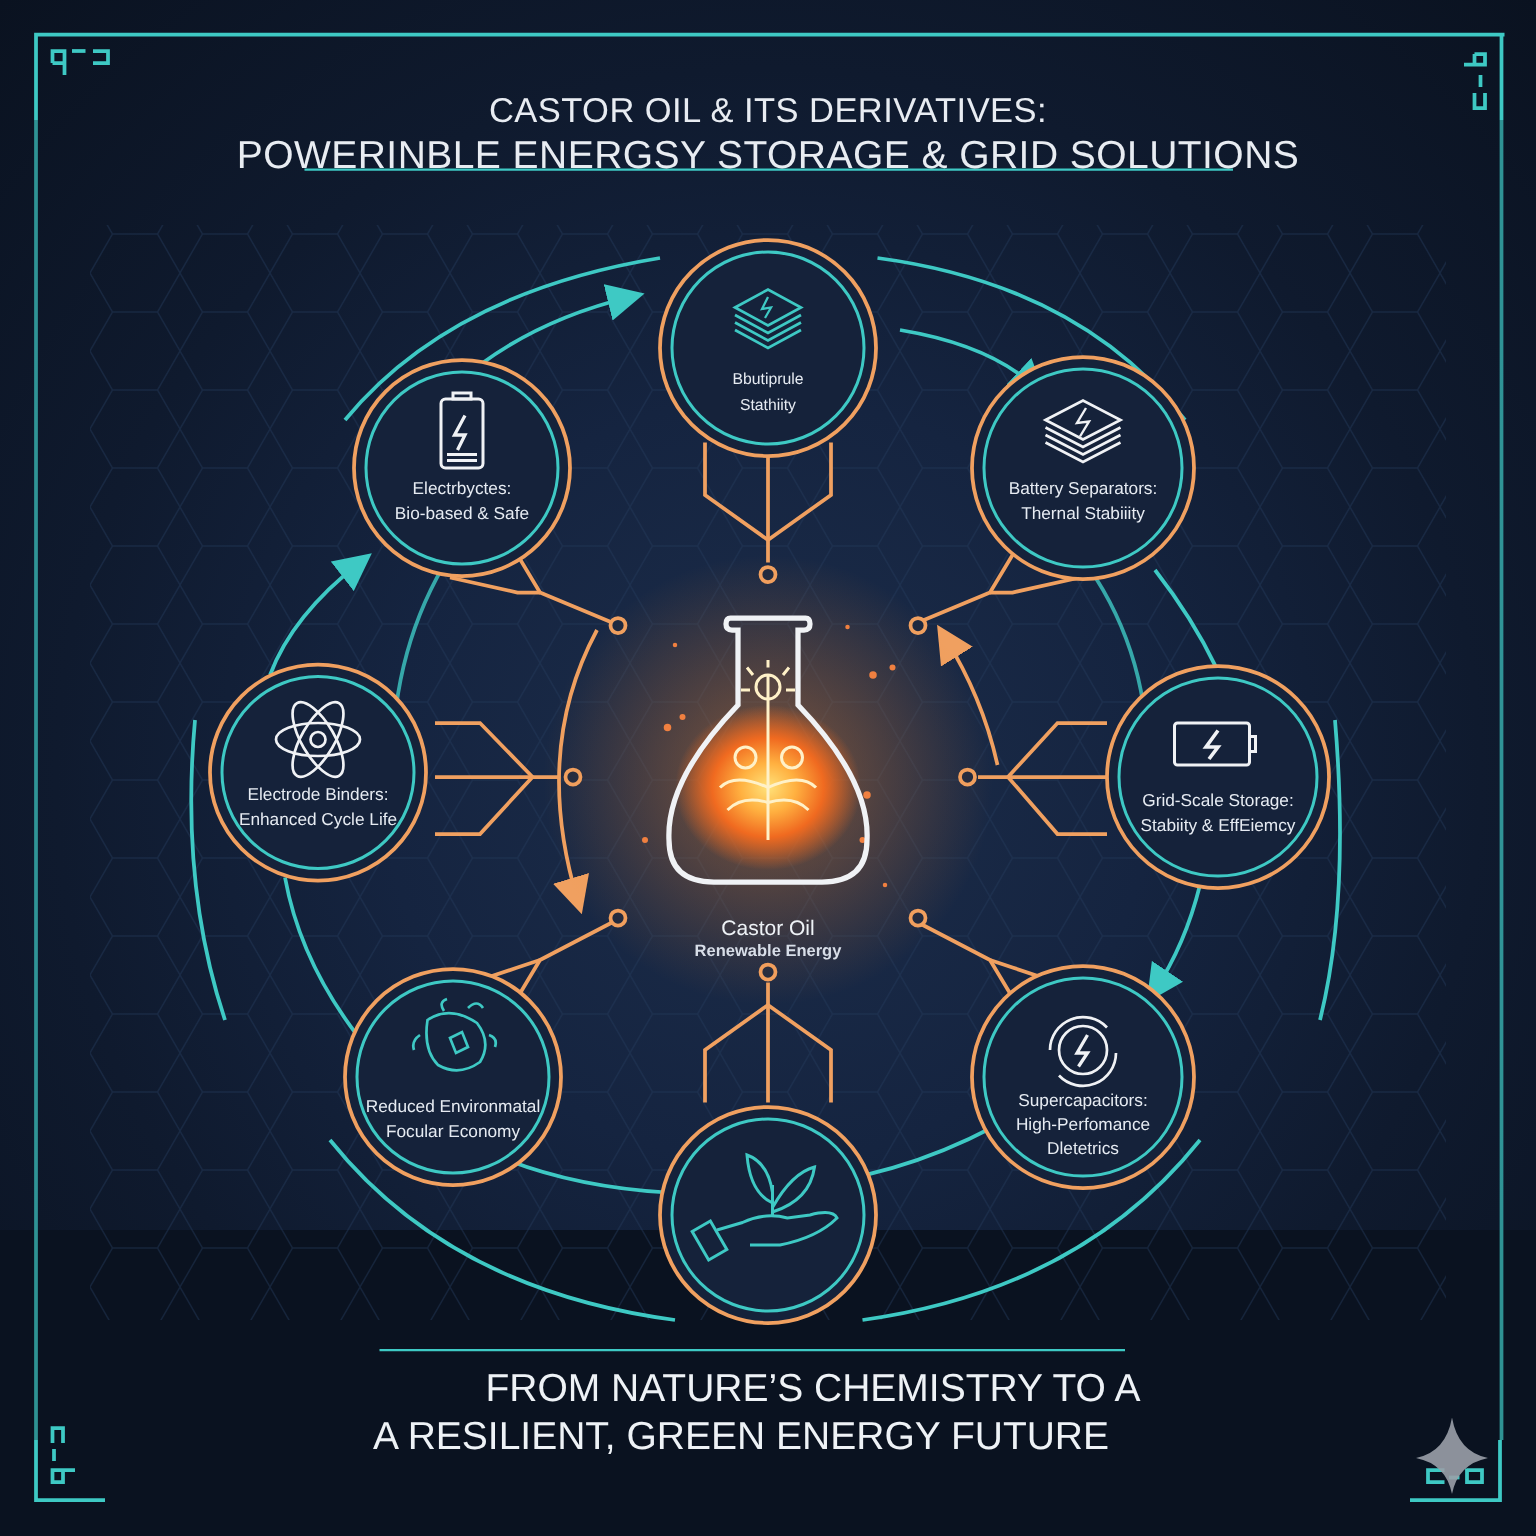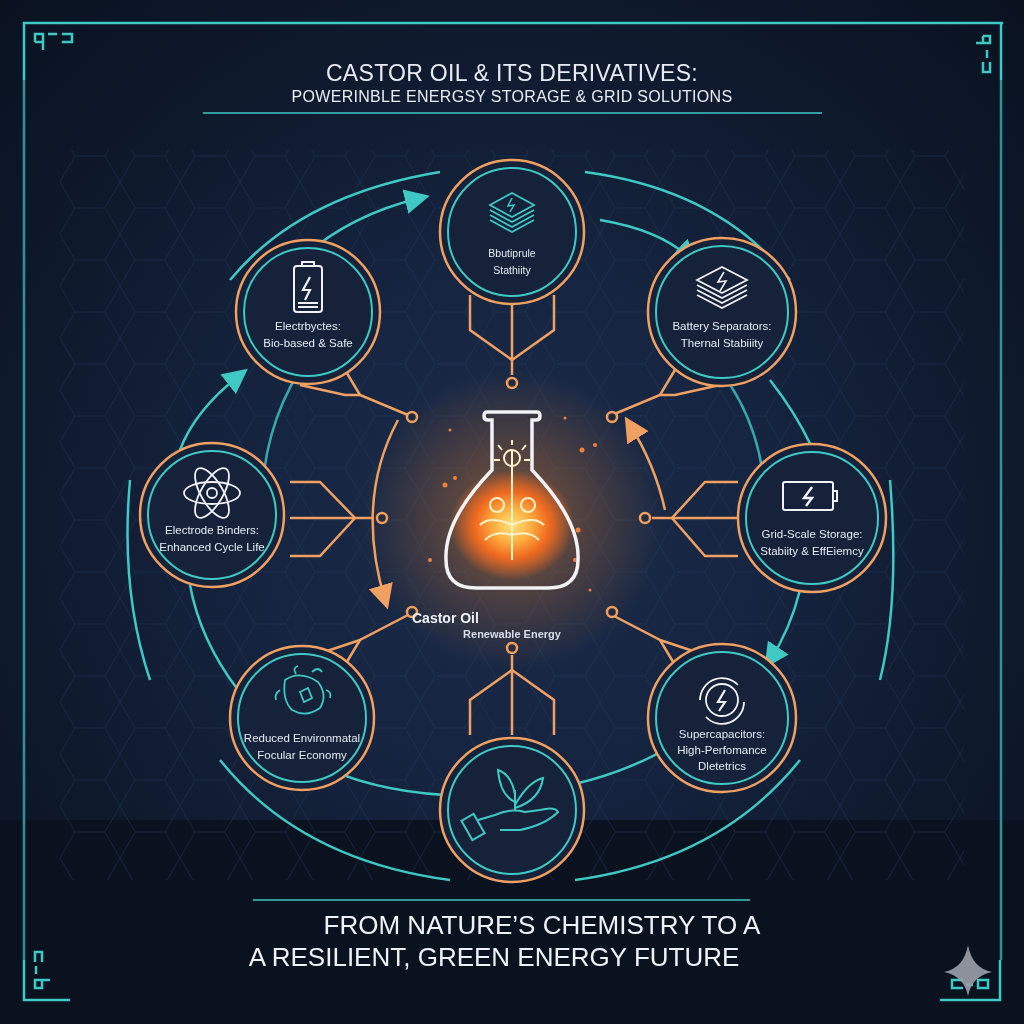--- a/index.html
+++ b/index.html
@@ -2,26 +2,26 @@
 <html><head>
   <meta charset="utf-8">
   <style>
     html, body { margin:0; padding:0; }
     body { width:1024px; height:1024px; background:#0a1220; overflow:hidden; position:relative; font-family:"DejaVu Sans", sans-serif; }
     .stage { position:absolute; left:0; top:0; width:1024px; height:820px;
       background: radial-gradient(circle at 512px 520px, #1c2d4a 0%, #152440 35%, #0f1a2e 65%, #0a1220 100%); }
     svg.diagram { position:absolute; left:0; top:0; }
     .title { position:absolute; left:0; width:1024px; text-align:center; color:#e8ecf2; font-family:"Liberation Sans", sans-serif; letter-spacing:0.3px; }
     .title.l1 { top:60px; font-size:23px; }
-    .title.l2 { top:88px; font-size:16px; }
+    .title.l2 { top:88px; font-size:26px; }
     .footer { position:absolute; left:0; width:1024px; text-align:center; color:#eef2f6; font-family:"Liberation Sans", sans-serif; font-size:26px; }
     .footer.l1 { top:910px; left:30px; }
     .footer.l2 { top:942px; left:-18px; }
     .node-label { position:absolute; text-align:center; color:#e6ebf2; font-family:"Liberation Sans", sans-serif; font-size:11.5px; line-height:17px; width:150px; }
-    .center-title { position:absolute; left:412px; width:200px; top:610px; color:#eef2f6; font-family:"Liberation Sans", sans-serif; font-size:14px; font-weight:bold; }
+    .center-title { position:absolute; left:412px; width:200px; top:610px; text-align:center; color:#eef2f6; font-family:"Liberation Sans", sans-serif; font-size:14px; font-weight:normal; }
     .center-sub { position:absolute; left:412px; width:200px; top:628px; text-align:center; color:#d8dee8; font-family:"Liberation Sans", sans-serif; font-size:11px;font-weight:bold; }
   </style>
 </head>
 <body>
 
 <div class="stage">
   <svg class="diagram" width="1024" height="1024" viewBox="0 0 1024 1024">
     <defs>
       <radialGradient id="glow" cx="50%" cy="50%" r="50%">
         <stop offset="0%" stop-color="#ffe27a"></stop>

